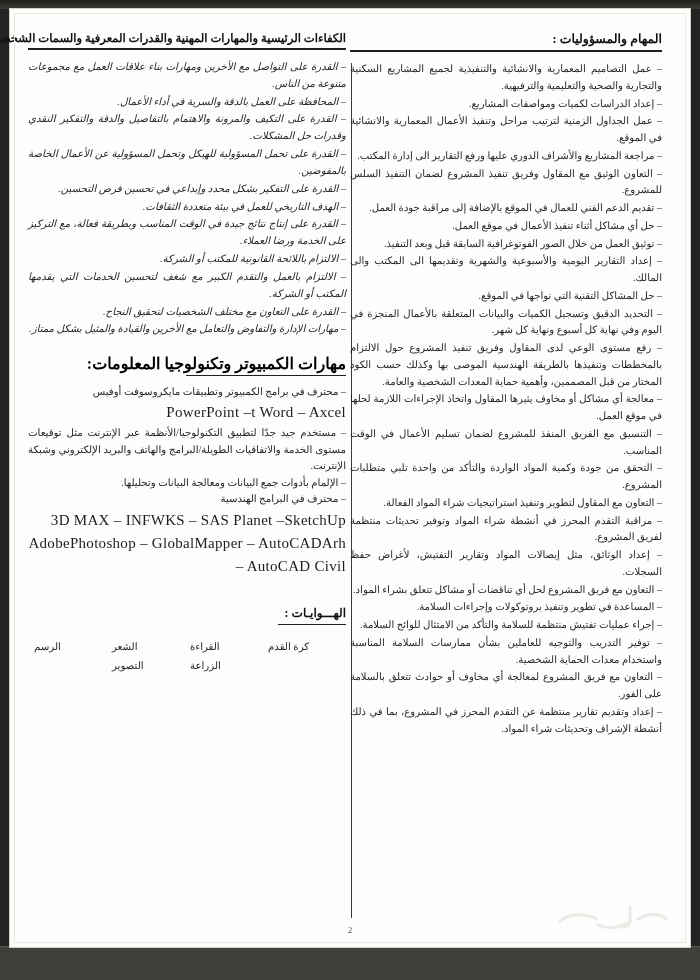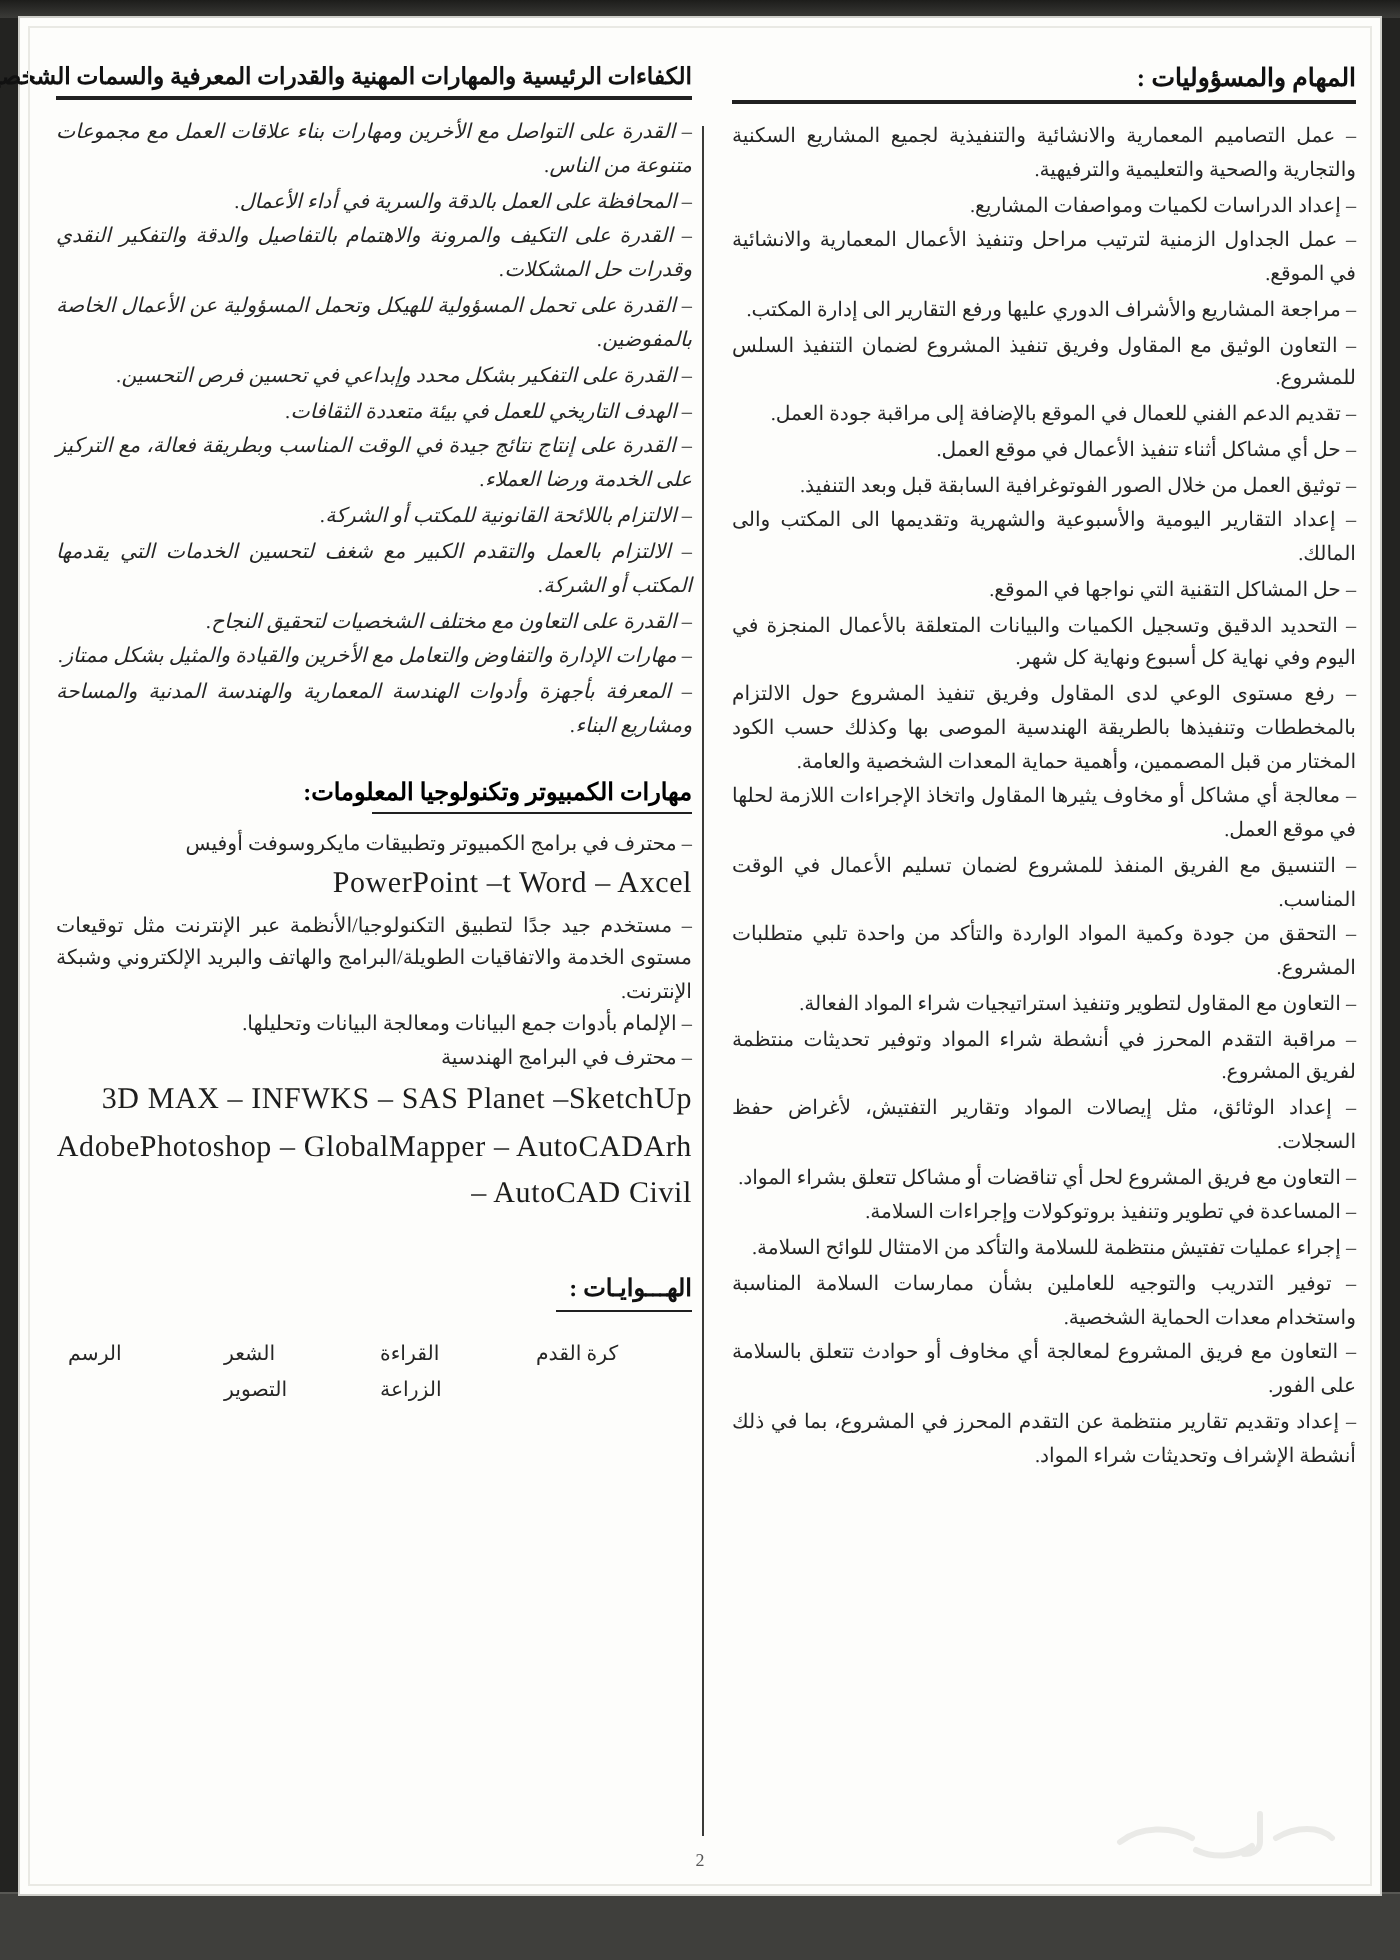--- a/index.html
+++ b/index.html
@@ -59,21 +59,21 @@
     background:#585854;
   }
 
   
   .col {
     position: absolute;
     top: 22px;
     box-sizing: border-box;
   }
   #col-right {              
-    right: 12px;
+    right: 28px;
     width: 312px;
   }
   #col-left {               
     right: 344px;
     width: 324px;
     padding-left: 6px;
   }
   
   #column-divider {
     position: absolute;
@@ -120,21 +120,21 @@
     content: "\2013\00a0";
     color: #262625;
   }
 
   #col-right .body-list { font-size: 10.1px; line-height: 1.66; }
   #col-left  .body-list { font-size: 10.2px; line-height: 1.65; font-style: italic; }
 
   
   .block { margin-top: 16px; }
   #skills-title-wrap { margin-bottom: 8px; }
-  #skills-title { font-size: 12px; font-weight: bold; text-align: right; }
+  #skills-title { font-size: 16px; font-weight: bold; text-align: right; }
   #skills-title-rule {
     border-top: 1.6px solid #202020;
     width: 160px;
     margin-right: 0;
     margin-left: auto;
     margin-top: 2px;
   }
   .skills-list {
     margin: 0; padding: 0; list-style: none;
     font-size: 10.2px; line-height: 1.62; color: #262625;
@@ -250,21 +250,20 @@
           <li>المحافظة على العمل بالدقة والسرية في أداء الأعمال.</li>
           <li>القدرة على التكيف والمرونة والاهتمام بالتفاصيل والدقة والتفكير النقدي وقدرات حل المشكلات.</li>
           <li>القدرة على تحمل المسؤولية للهيكل وتحمل المسؤولية عن الأعمال الخاصة بالمفوضين.</li>
           <li>القدرة على التفكير بشكل محدد وإبداعي في تحسين فرص التحسين.</li>
           <li>الهدف التاريخي للعمل في بيئة متعددة الثقافات.</li>
           <li>القدرة على إنتاج نتائج جيدة في الوقت المناسب وبطريقة فعالة، مع التركيز على الخدمة ورضا العملاء.</li>
           <li>الالتزام باللائحة القانونية للمكتب أو الشركة.</li>
           <li>الالتزام بالعمل والتقدم الكبير مع شغف لتحسين الخدمات التي يقدمها المكتب أو الشركة.</li>
           <li>القدرة على التعاون مع مختلف الشخصيات لتحقيق النجاح.</li>
           <li>مهارات الإدارة والتفاوض والتعامل مع الأخرين والقيادة والمثيل بشكل ممتاز.</li>
-          <li>المعرفة بأجهزة وأدوات الهندسة المعمارية والهندسة المدنية والمساحة ومشاريع البناء.</li>
         </ul>
 
       <div class="block" id="skills-block">
         <div id="skills-title-wrap">
           <div id="skills-title">مهارات الكمبيوتر وتكنولوجيا المعلومات:</div>
           <div id="skills-title-rule"></div>
         </div>
 
         <ul class="skills-list">
           <li>

